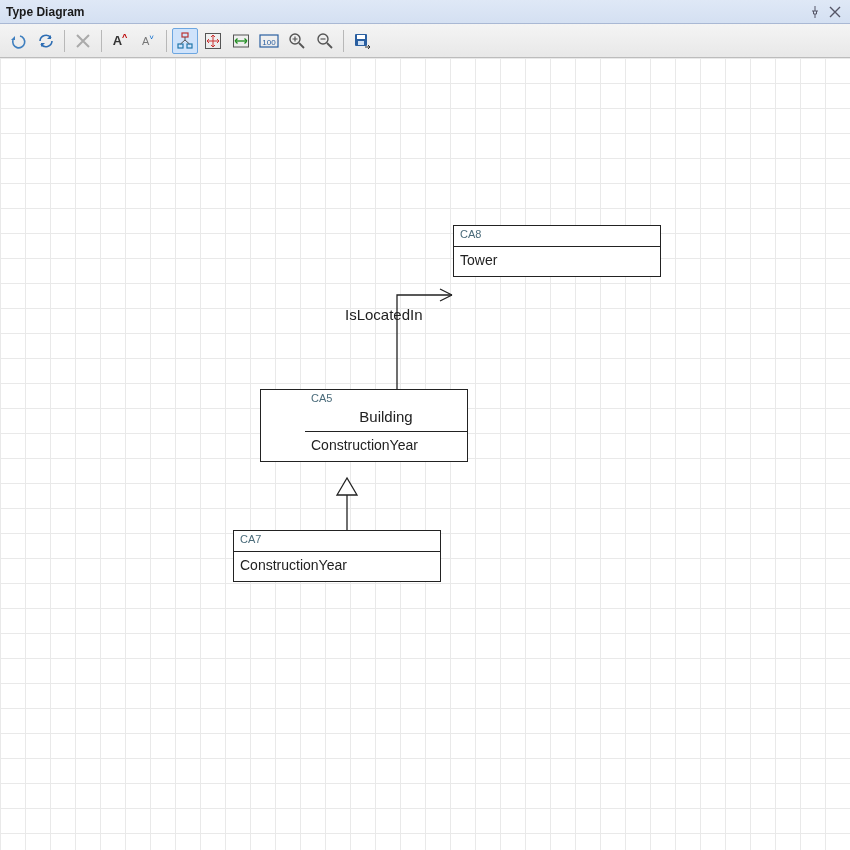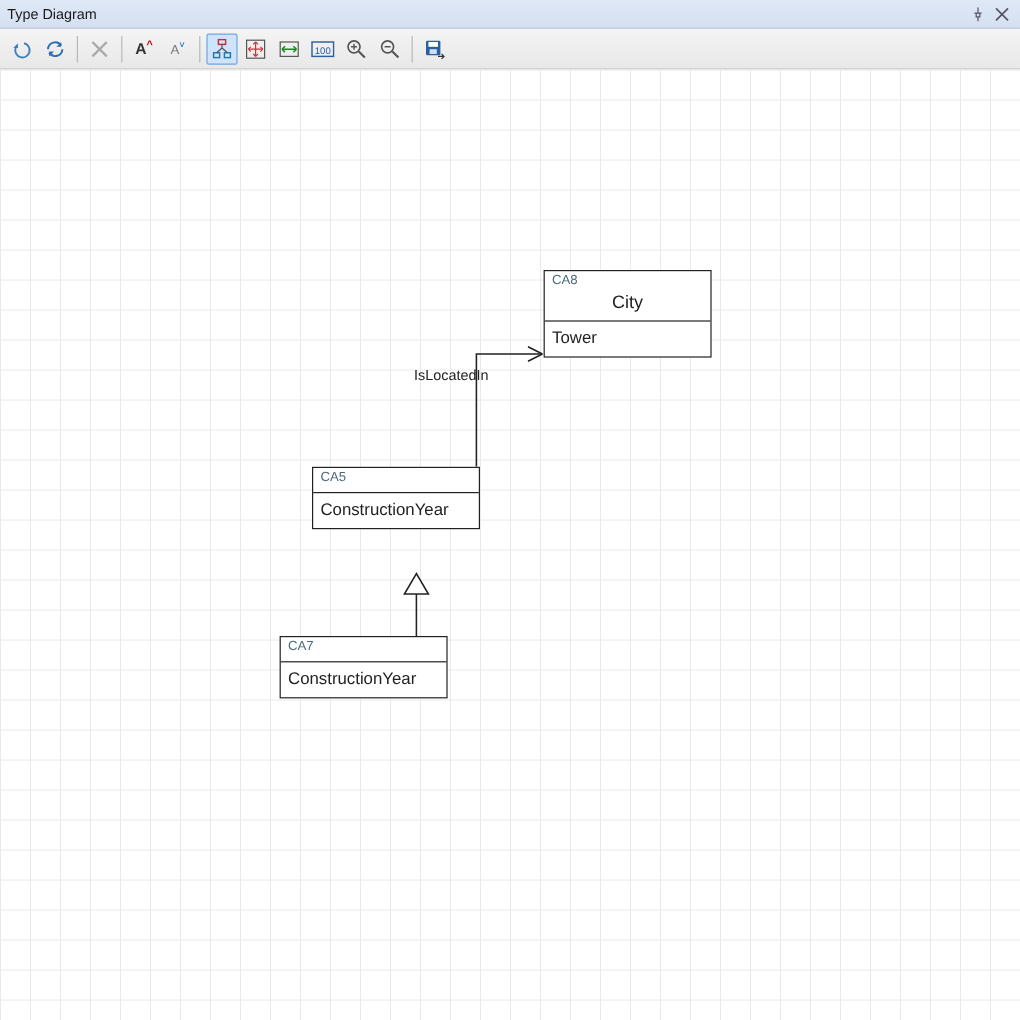--- a/index.html
+++ b/index.html
@@ -17,21 +17,21 @@
     height: 24px;
     background: linear-gradient(#dfe8f6, #d4e0f2);
     border-bottom: 1px solid #a9b8d4;
     display: flex;
     align-items: center;
     padding: 0 6px;
     box-sizing: border-box;
   }
   .titlebar .title {
     font-size: 12px;
-    font-weight: normal;
+    font-weight: bold;
     color: #1a1a1a;
     flex: 0 0 auto;
   }
   .titlebar .spacer { flex: 1 1 auto; }
   .titlebar .winbtn {
     width: 18px;
     height: 18px;
     display: inline-flex;
     align-items: center;
     justify-content: center;
@@ -101,21 +101,21 @@
   .canvas svg.conn {
     position: absolute;
     top: 0; left: 0;
     width: 100%; height: 100%;
     pointer-events: none;
   }
 
   
   .entity {
     position: absolute;
-    width: 140px;
+    width: 208px;
     background: #fff;
     border: 1px solid #222;
     box-sizing: border-box;
     font-size: 14px;
     color: #222;
     cursor: move;
   }
   .entity .ehead {
     border-bottom: 1px solid #222;
     padding: 2px 6px 4px 6px;
@@ -135,21 +135,21 @@
     padding: 4px 6px 6px 6px;
     min-height: 14px;
   }
   .entity .eattr {
     font-size: 14px;
     line-height: 1.35;
   }
 
   .rel-label {
     position: absolute;
-    font-size: 12px;
+    font-size: 15px;
     color: #222;
     background: transparent;
     white-space: nowrap;
     padding: 0 2px;
   }
 </style>
 </head>
 <body>
 
 <div class="titlebar">
@@ -259,30 +259,30 @@
 
       <path d="M 347 497 L 347 437" fill="none" stroke="#222" stroke-width="1.3"></path>
       <path d="M 347 420 L 337 437 L 357 437 Z" fill="#fff" stroke="#222" stroke-width="1.3"></path>
     </svg>
 
     <div class="rel-label" style="left:343px; top:248px;">IsLocatedIn</div>
 
     <div class="entity" style="left:453px; top:167px;">
       <div class="ehead">
         <div class="eid">CA8</div>
-        <div class="ename">City</div>
       </div>
       <div class="ebody">
         <div class="eattr">Tower</div>
       </div>
     </div>
 
-    <div class="entity" style="left:260px; top:331px;">
+    <div class="entity" style="left:260px; top:331px;padding-left:44px;">
       <div class="ehead">
         <div class="eid">CA5</div>
+        <div class="ename">Building</div>
       </div>
       <div class="ebody">
         <div class="eattr">ConstructionYear</div>
       </div>
     </div>
 
     <div class="entity" style="left:233px; top:472px;">
       <div class="ehead">
         <div class="eid">CA7</div>
       </div>

